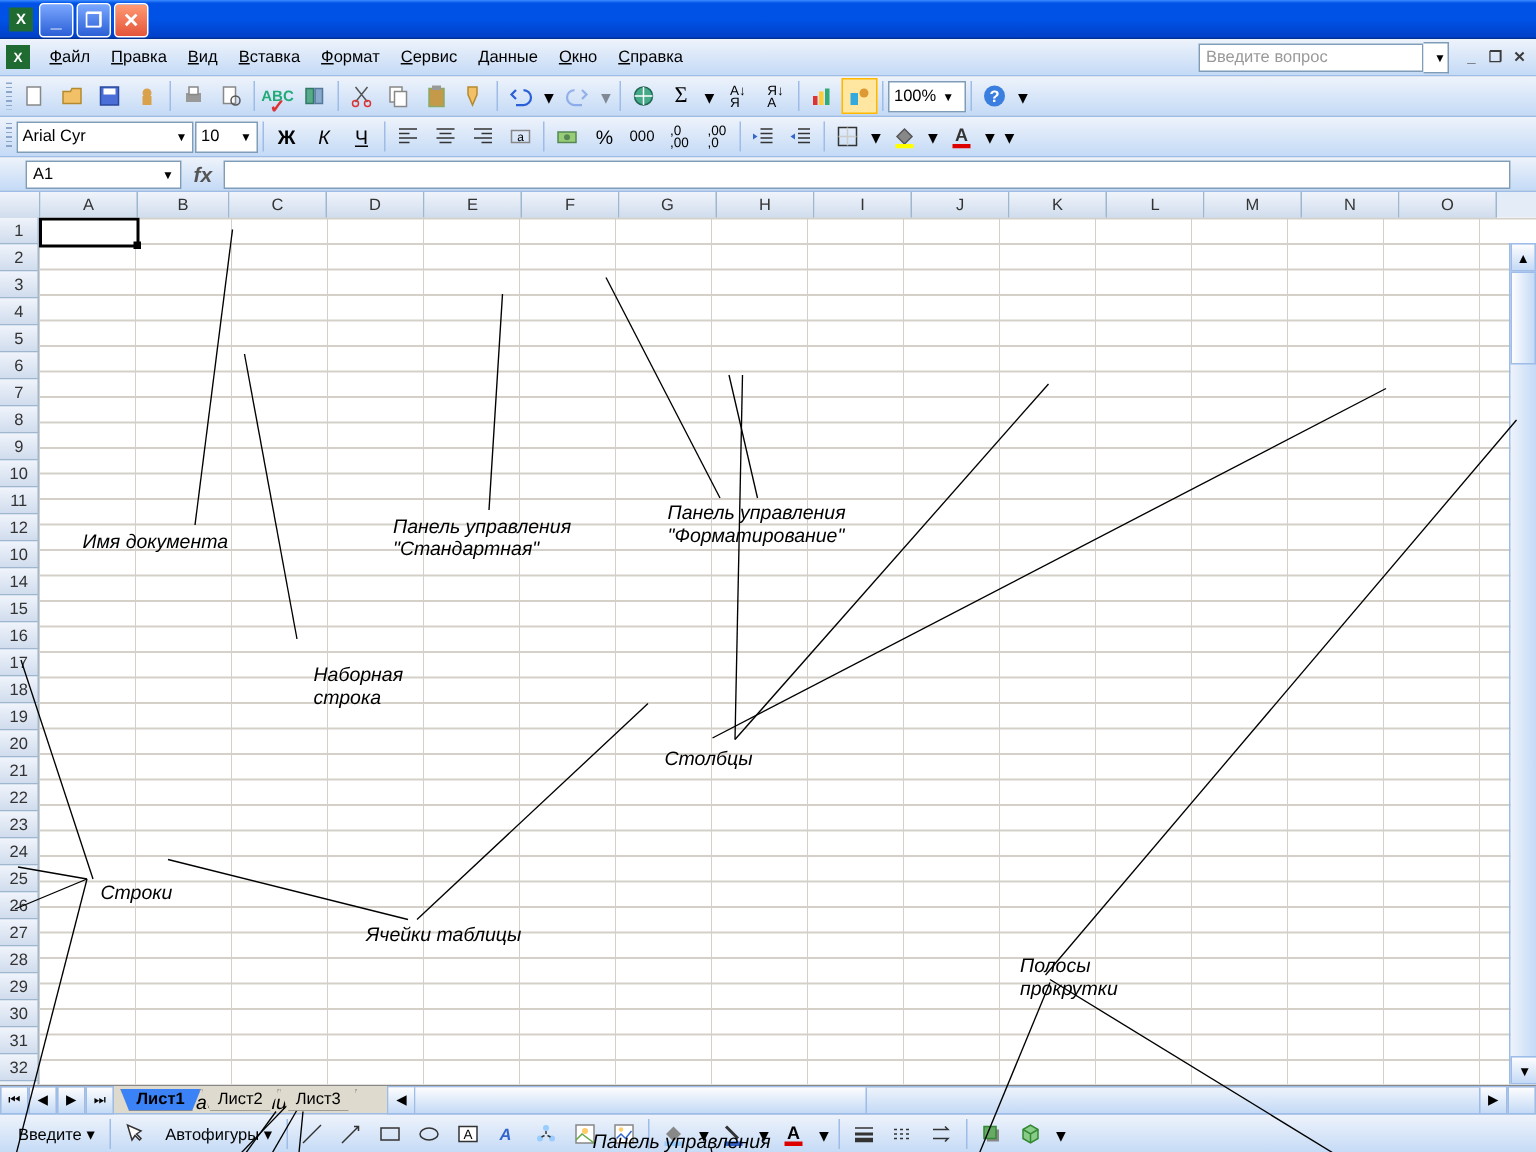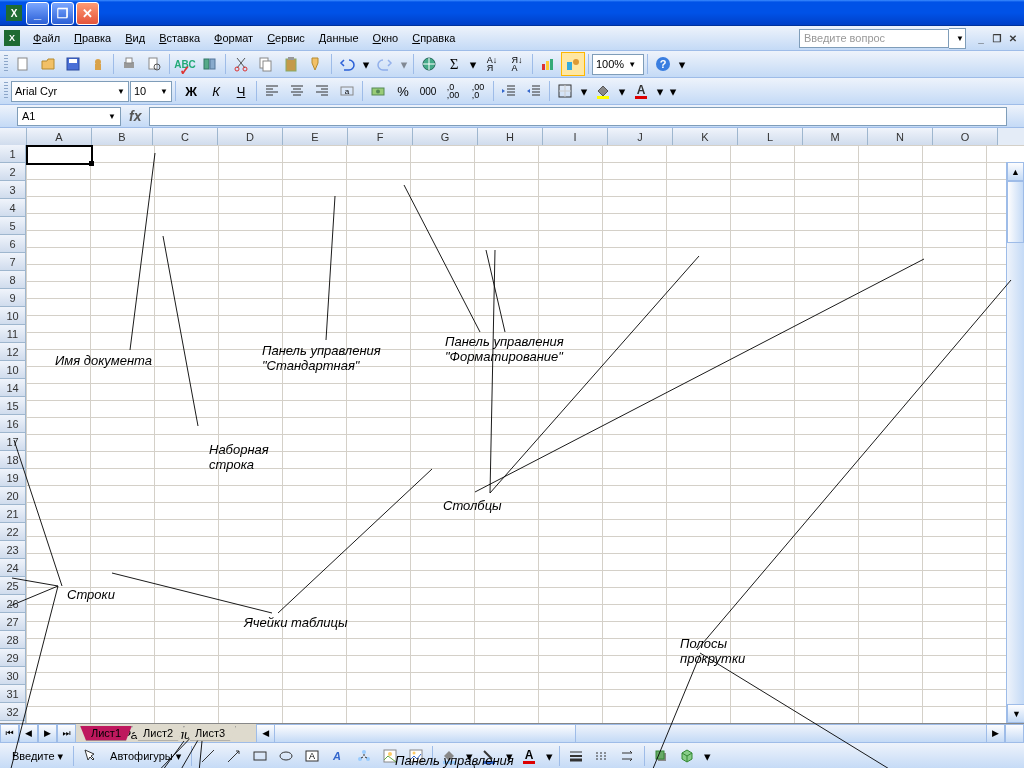--- a/index.html
+++ b/index.html
@@ -42,21 +42,21 @@
 .activecell{position:absolute;top:0;left:0;width:63px;height:16px;border:2px solid #000;background:#fff}
 .activecell::after{content:"";position:absolute;right:-3px;bottom:-3px;width:5px;height:5px;background:#000}
 .vscroll{position:absolute;right:0;top:17px;bottom:0;width:17px;background:linear-gradient(to right,#eef3fb,#c4daf6);border-left:1px solid #9ebce8}
 .vscroll .sbtn{height:17px;background:linear-gradient(to bottom,#fdfdfe,#c4daf6);border:1px solid #9ebce8;display:flex;align-items:center;justify-content:center;font-size:9px}
 .vscroll .thumb{height:60px;background:linear-gradient(to right,#fdfdfe,#c4daf6);border:1px solid #9ebce8;margin-top:0}
 .tabbar{height:18px;background:#dedacd;display:flex;align-items:center;border-top:1px solid #888}
 .tabnav{display:flex}
 .tabnav .nb{width:17px;height:17px;background:linear-gradient(to bottom,#fdfdfe,#c4daf6);border:1px solid #9ebce8;display:flex;align-items:center;justify-content:center;font-size:9px}
 .tabs{display:flex;margin-left:4px}
 .tab{padding:1px 10px;background:#dedacd;border:1px solid #888;border-top:none;font-size:11px;position:relative;clip-path:polygon(0 0,100% 0,calc(100% - 6px) 100%,6px 100%)}
-.tab.active{background:#be185d;font-weight:normal}
+.tab.active{background:#3b82f6;font-weight:bold}
 .hscroll{flex:1;height:17px;background:linear-gradient(to bottom,#eef3fb,#c4daf6);margin-left:20px;display:flex;border:1px solid #9ebce8}
 .hscroll .sbtn{width:17px;background:linear-gradient(to bottom,#fdfdfe,#c4daf6);border-right:1px solid #9ebce8;display:flex;align-items:center;justify-content:center;font-size:9px}
 .hscroll .thumb{width:300px;background:linear-gradient(to bottom,#fdfdfe,#c4daf6);border-right:1px solid #9ebce8}
 .drawbar{height:26px;background:linear-gradient(to bottom,#eef3fb,#c4daf6);display:flex;align-items:center;padding:0 4px;border-top:1px solid #9ebce8;gap:2px}
 .drawbar .lbl{padding:2px 6px;font-size:11px}
 .ann{position:absolute;font-style:italic;font-size:13px;color:#000;white-space:pre;pointer-events:none}
 .lines-svg{position:absolute;top:0;left:0;pointer-events:none}
 .bold{font-weight:bold}
 .italic{font-style:italic}
 .underline{text-decoration:underline}

